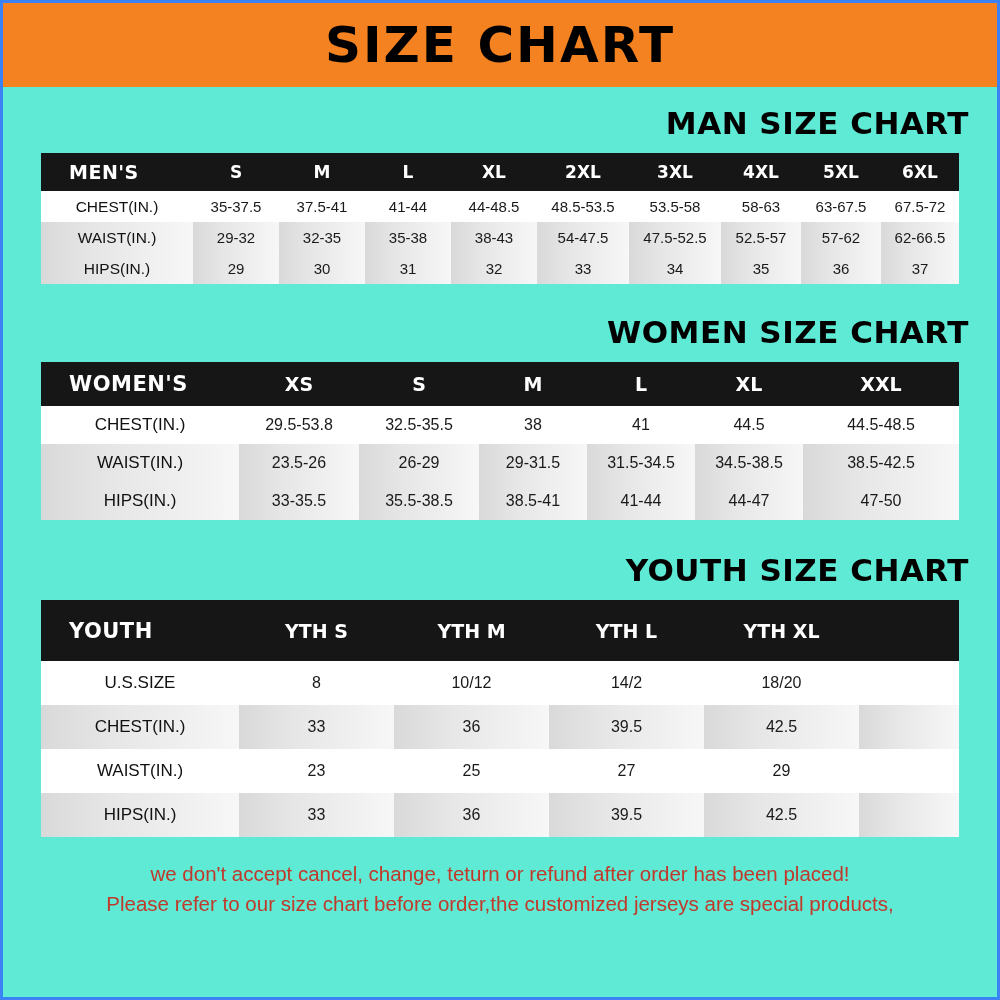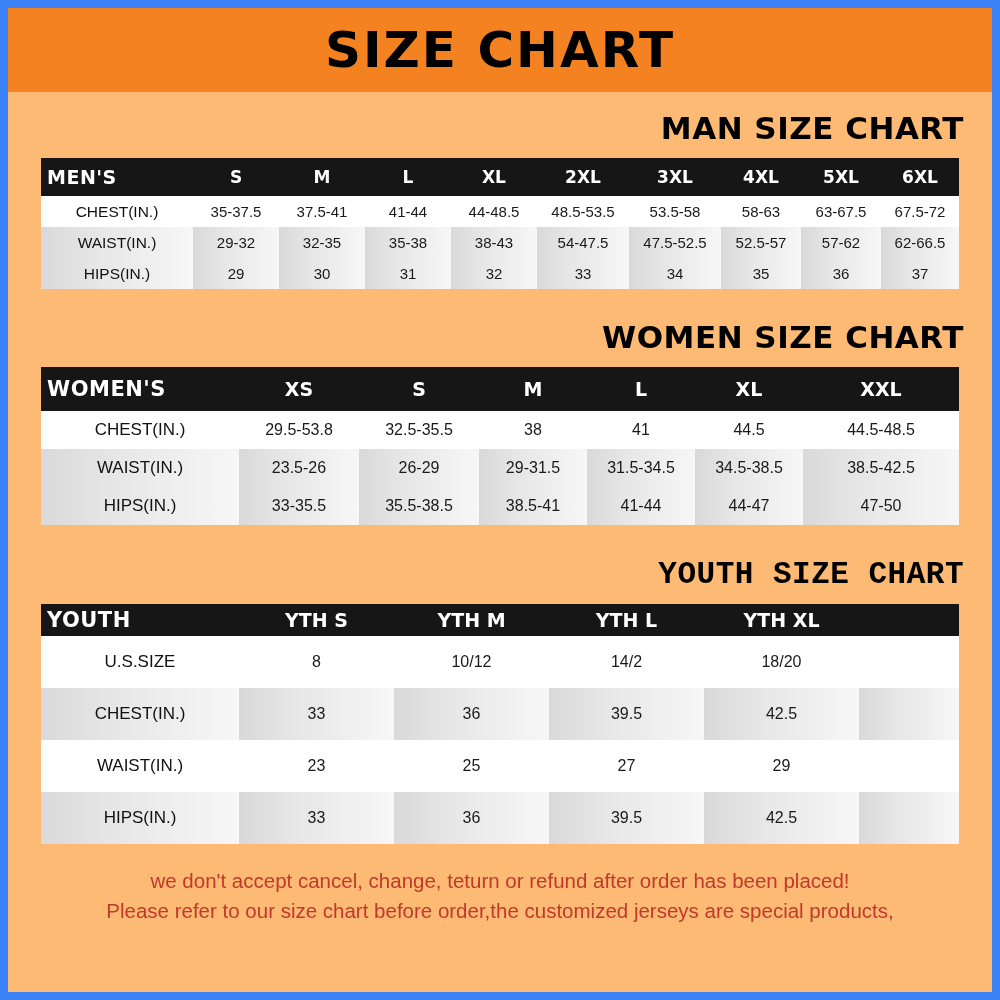--- a/index.html
+++ b/index.html
@@ -12,22 +12,22 @@
     background: #ffffff;
     font-family: "Liberation Sans", sans-serif;
     color: #111111;
     overflow: hidden;
   }
   .page {
     position: relative;
     width: 1000px;
     height: 1000px;
     box-sizing: border-box;
-    border: 8px solid #3b82f6;
-    background: #fdba74;
+    border: 3px solid #3b82f6;
+    background: #5eead4;
   }
   .banner {
     height: 84px;
     background: #f58220;
     display: flex;
     align-items: center;
     justify-content: center;
   }
   .banner-title {
     font-family: "DejaVu Sans", sans-serif;
@@ -44,21 +44,21 @@
   .section-title {
     text-align: right;
     font-family: "DejaVu Sans", sans-serif;
     font-weight: bold;
     font-size: 31px;
     color: #000000;
     letter-spacing: 0.5px;
   }
   .sect-man .section-title { margin: 18px 0 12px 0; }
   .sect-women .section-title { margin: 30px 0 12px 0; }
-  .sect-youth .section-title { margin: 32px 0 12px 0; font-family: Liberation Mono, monospace; }
+  .sect-youth .section-title { margin: 32px 0 12px 0; }
 
   table.size-table {
     width: 918px;
     margin: 0 auto;
     border-collapse: collapse;
     table-layout: fixed;
   }
   table.size-table th, table.size-table td {
     padding: 0;
     margin: 0;
@@ -68,21 +68,21 @@
     color: #ffffff;
     height: 38px;
     font-family: "DejaVu Sans", sans-serif;
     font-size: 17px;
     font-weight: bold;
     text-align: center;
     vertical-align: middle;
   }
   .hdr-row th.rowlabel {
     text-align: left;
-    padding-left: 6px;
+    padding-left: 28px;
     font-size: 19px;
     letter-spacing: 0.5px;
     margin-left: 10px;
   }
   .data-row td {
     height: 31px;
     font-size: 15px;
     text-align: center;
     vertical-align: middle;
     color: #1a1a1a;
@@ -95,22 +95,22 @@
   .data-row.light td { background: #ffffff; }
   .data-row.shade td {
     background: linear-gradient(to right, #d9d9d9 0%, #e6e6e6 35%, #efefef 70%, #f7f7f7 100%);
   }
   
   .sect-women .data-row td { height: 38px; font-size: 16px; }
   .sect-women .hdr-row th { height: 44px; font-size: 19px; }
   .sect-women .hdr-row th.rowlabel { font-size: 21px; }
   .sect-women .data-row td.rowlabel { font-size: 17px; }
 
-  .sect-youth .data-row td { height: 52px; font-size: 16px; margin-top: 29px; }
-  .sect-youth .hdr-row th { height: 32px; font-size: 19px; }
+  .sect-youth .data-row td { height: 44px; font-size: 16px; margin-top: 29px; }
+  .sect-youth .hdr-row th { height: 61px; font-size: 19px; }
   .sect-youth .hdr-row th.rowlabel { font-size: 21px; }
   .sect-youth .data-row td.rowlabel { font-size: 17px; }
 
   .footer-note {
     margin-top: 22px;
     text-align: center;
     color: #c0392b;
     font-size: 20.5px;
     line-height: 1.45;
     padding: 0 10px;

